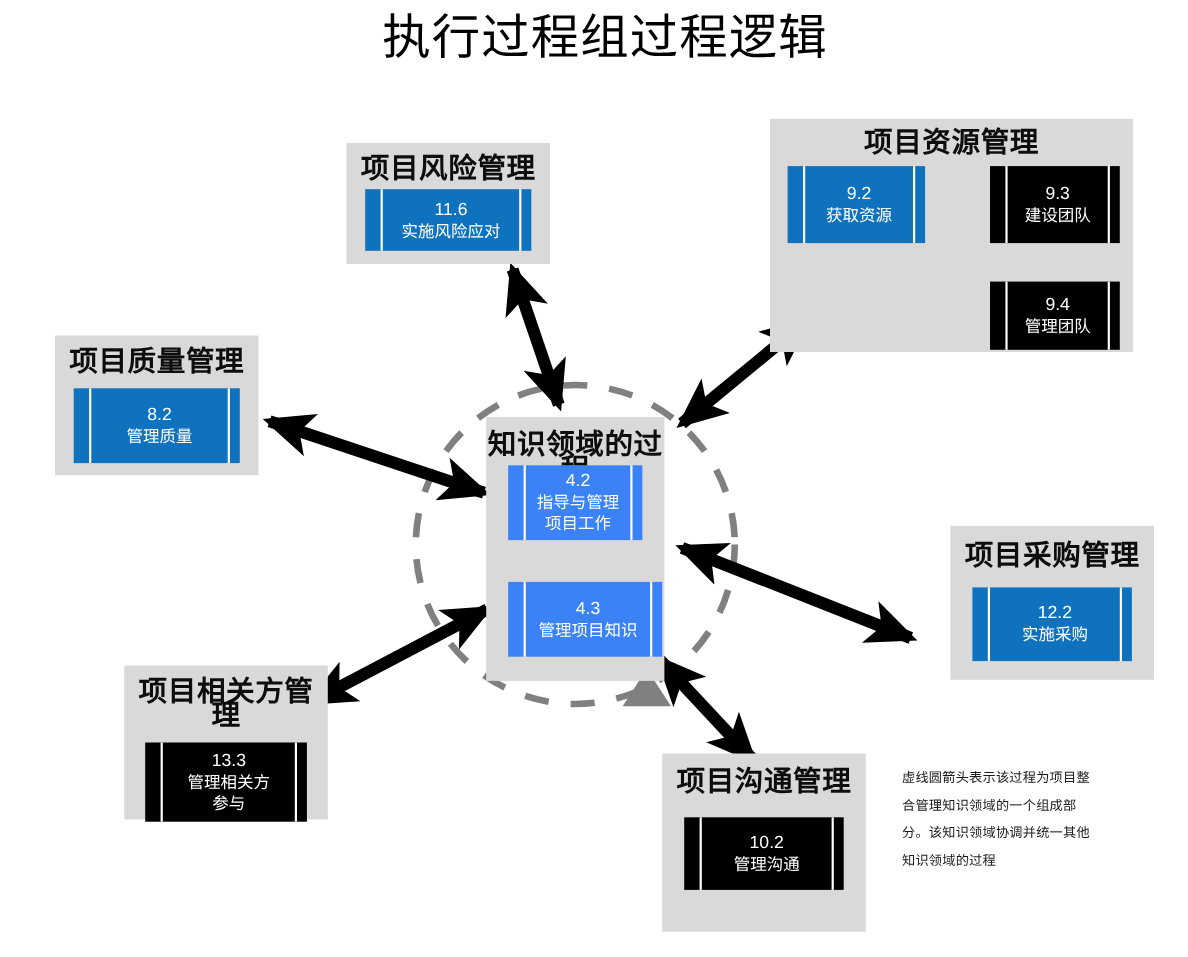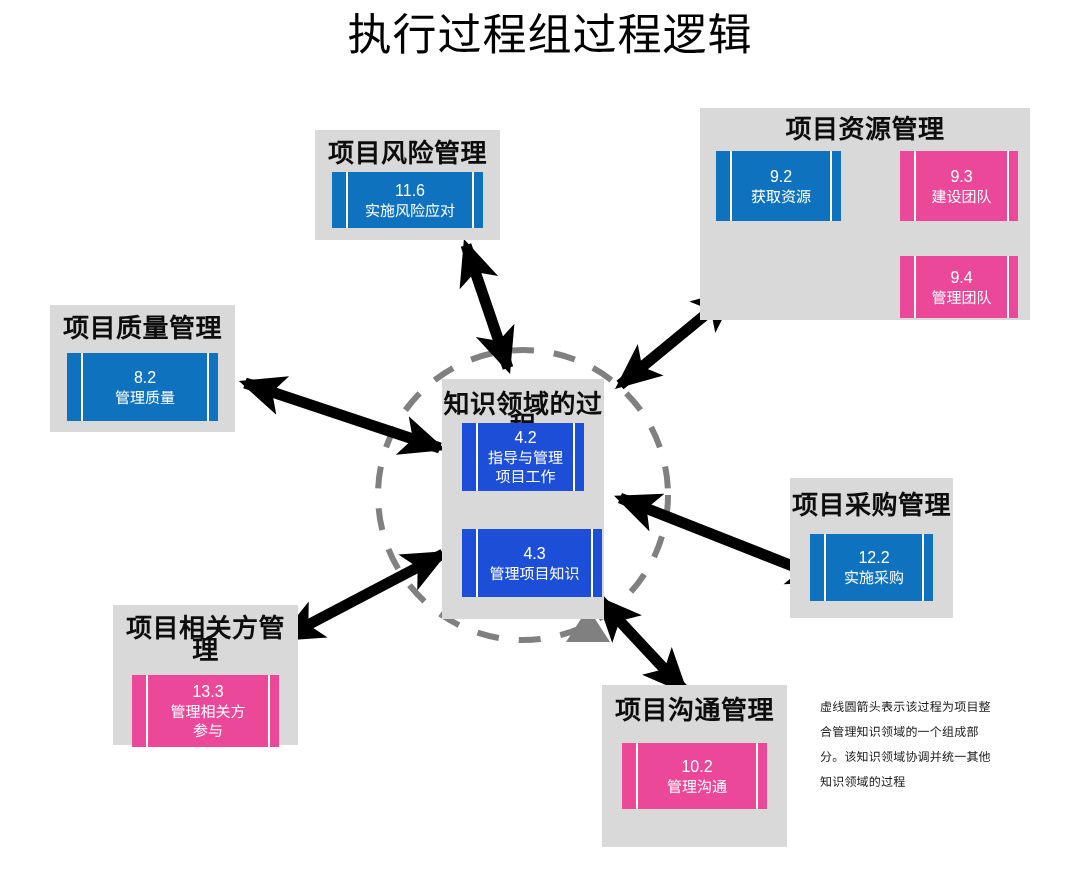--- a/index.html
+++ b/index.html
@@ -61,22 +61,22 @@
   .proc .pname{font-size:15px;line-height:19px;}
   
   .proc::before,.proc::after{
     content:"";
     position:absolute;top:0;bottom:0;
     width:2px;background:#ffffff;
   }
   .proc::before{left:9px;}
   .proc::after{right:9px;}
   .proc.blue{background:#0f72be;}
-  .proc.green{background:#ec4899;}
-  .proc.magenta{background:#1d4ed8;}
+  .proc.green{background:#000000;}
+  .proc.magenta{background:#3b82f6;}
 
   
   .tri-marker{
     position:absolute;
     width:0;height:0;
     border-left:22px solid transparent;
     border-right:22px solid transparent;
     border-bottom:34px solid #808080;
     z-index:2;
   }
@@ -171,21 +171,21 @@
       <div class="pname">指导与管理</div>
       <div class="pname">项目工作</div>
     </div>
 
     <div class="proc magenta" style="position:absolute;left:20px;top:150px;width:140px;height:68px;">
       <div class="pid">4.3</div>
       <div class="pname">管理项目知识</div>
     </div>
   </div>
 
-  <div class="area" style="left:790px;top:478px;width:163px;height:140px;">
+  <div class="area" style="left:864px;top:478px;width:185px;height:140px;">
     <div class="area-title" style="padding-top:16px;">项目采购管理</div>
     <div class="proc blue" style="margin:18px 20px 0 20px;height:67px;">
       <div class="pid">12.2</div>
       <div class="pname">实施采购</div>
     </div>
   </div>
 
   <div class="area" style="left:113px;top:605px;width:185px;height:140px;">
     <div class="area-title" style="padding-top:12px;">项目相关方管理</div>
     <div class="proc green" style="margin:14px 19px 0 19px;height:72px;">

